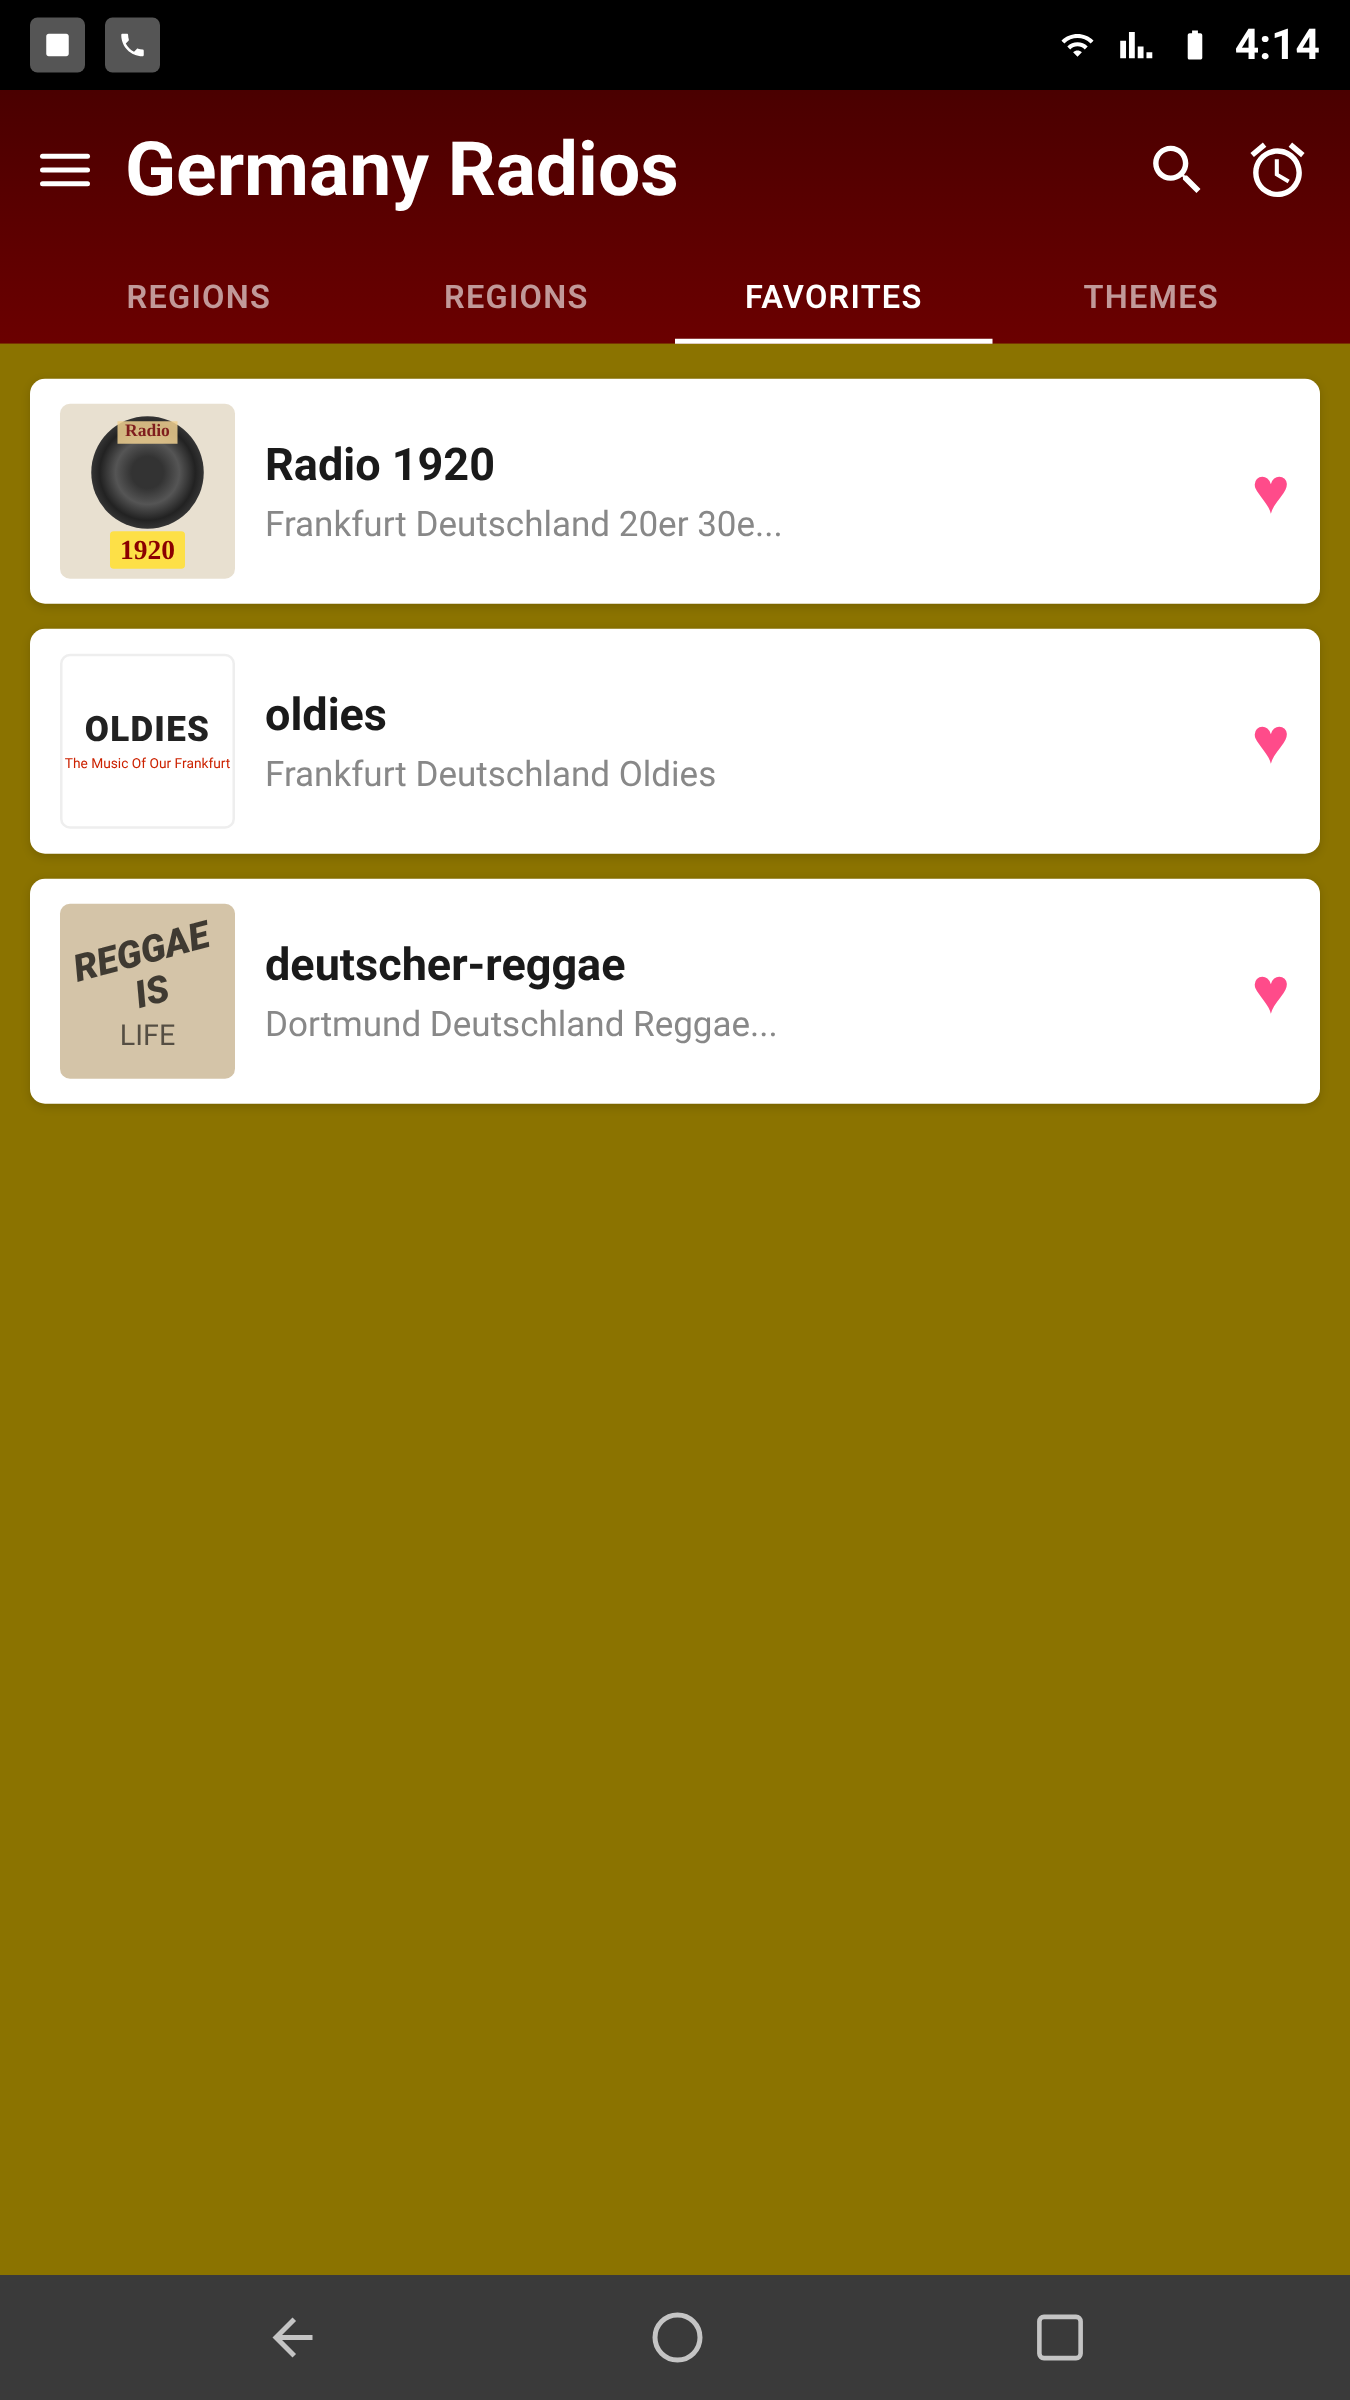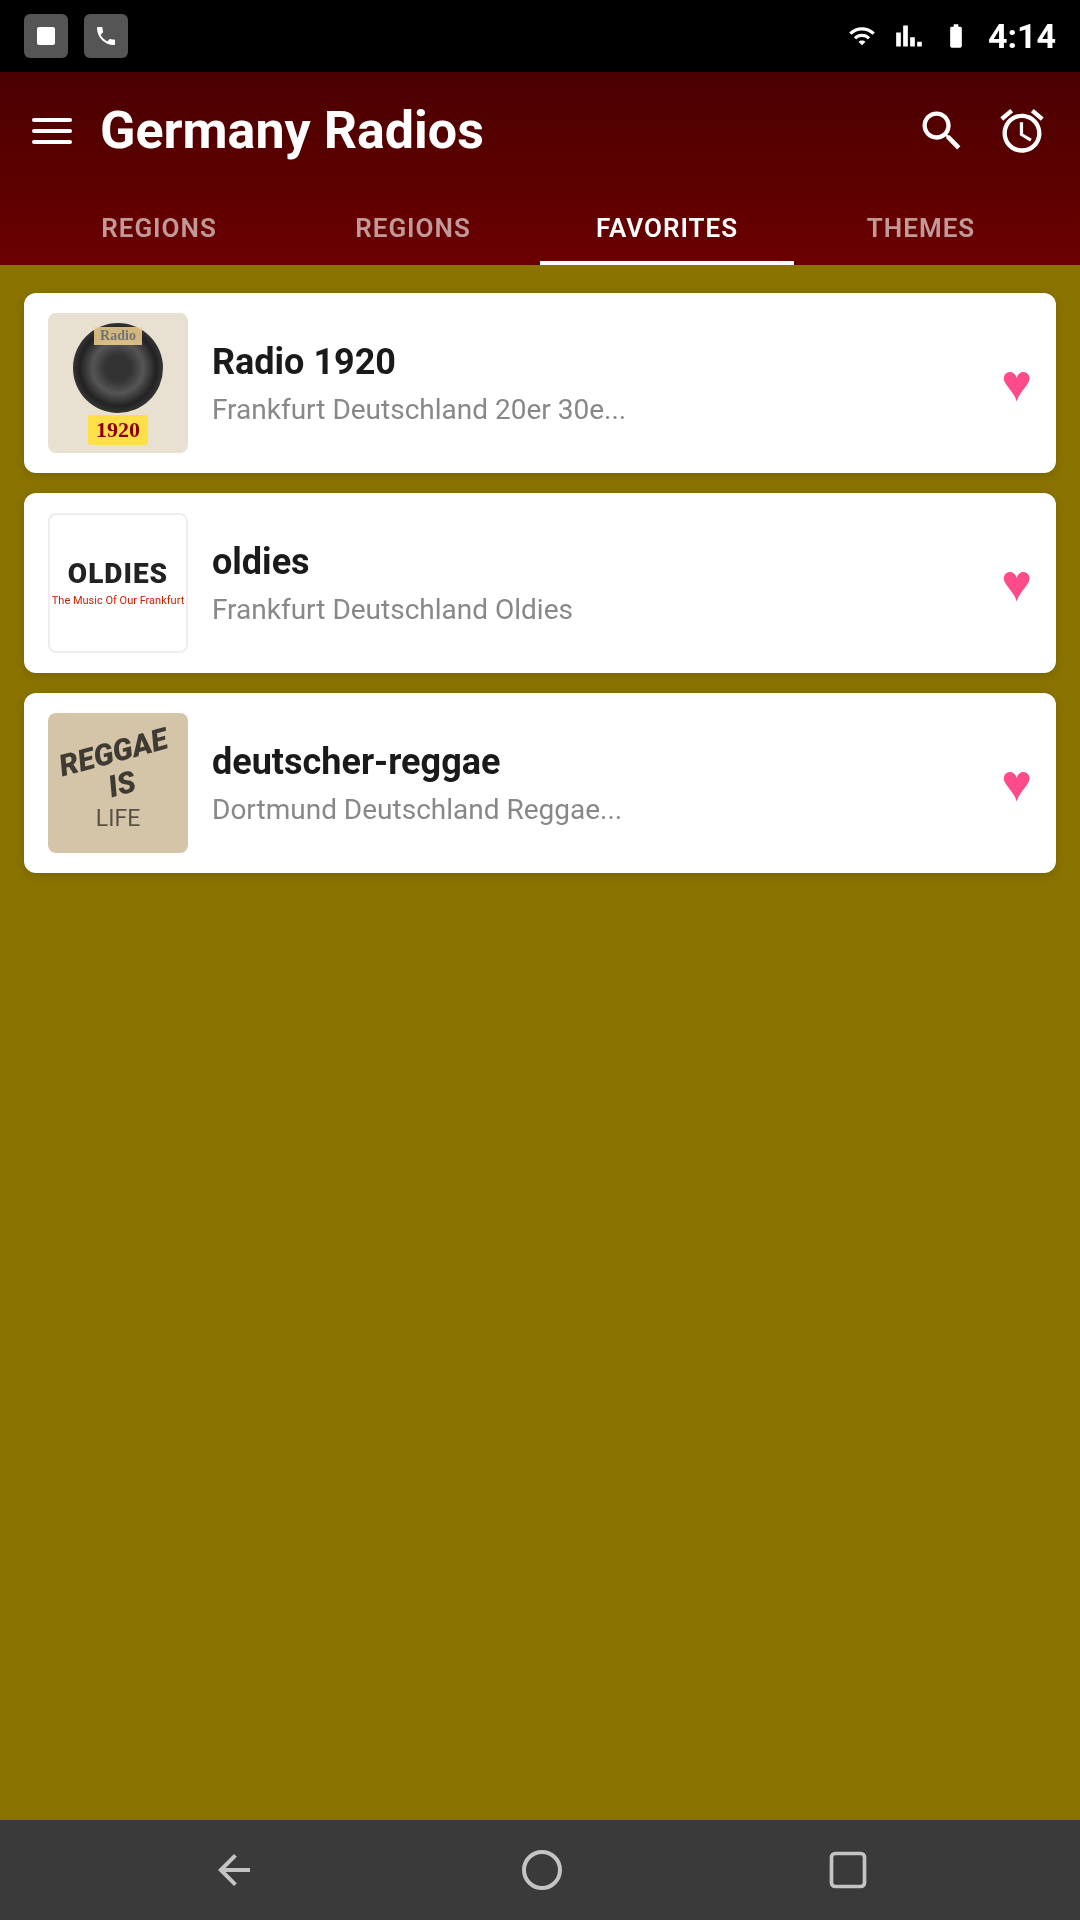--- a/index.html
+++ b/index.html
@@ -70,21 +70,21 @@
     }
     .hamburger-icon span {
       display: block;
       width: 40px;
       height: 4px;
       background: white;
       border-radius: 2px;
     }
     .header-title {
       color: white;
-      font-size: 52px;
+      font-size: 60px;
       font-weight: bold;
     }
     .header-actions {
       display: flex;
       gap: 28px;
       align-items: center;
     }
     .header-action-btn {
       background: none;
       border: none;
@@ -197,21 +197,21 @@
       background: #fde047;
       padding: 2px 8px;
       border-radius: 3px;
     }
     .thumb-1920 .radio-word {
       position: absolute;
       top: 14px;
       font-size: 14px;
       font-weight: bold;
       font-family: serif;
-      color: #737373;
+      color: #7f1d1d;
       z-index: 2;
       background: rgba(240,208,144,0.85);
       padding: 1px 6px;
     }
 
     
     .thumb-oldies {
       background: white;
       width: 140px;
       height: 140px;

